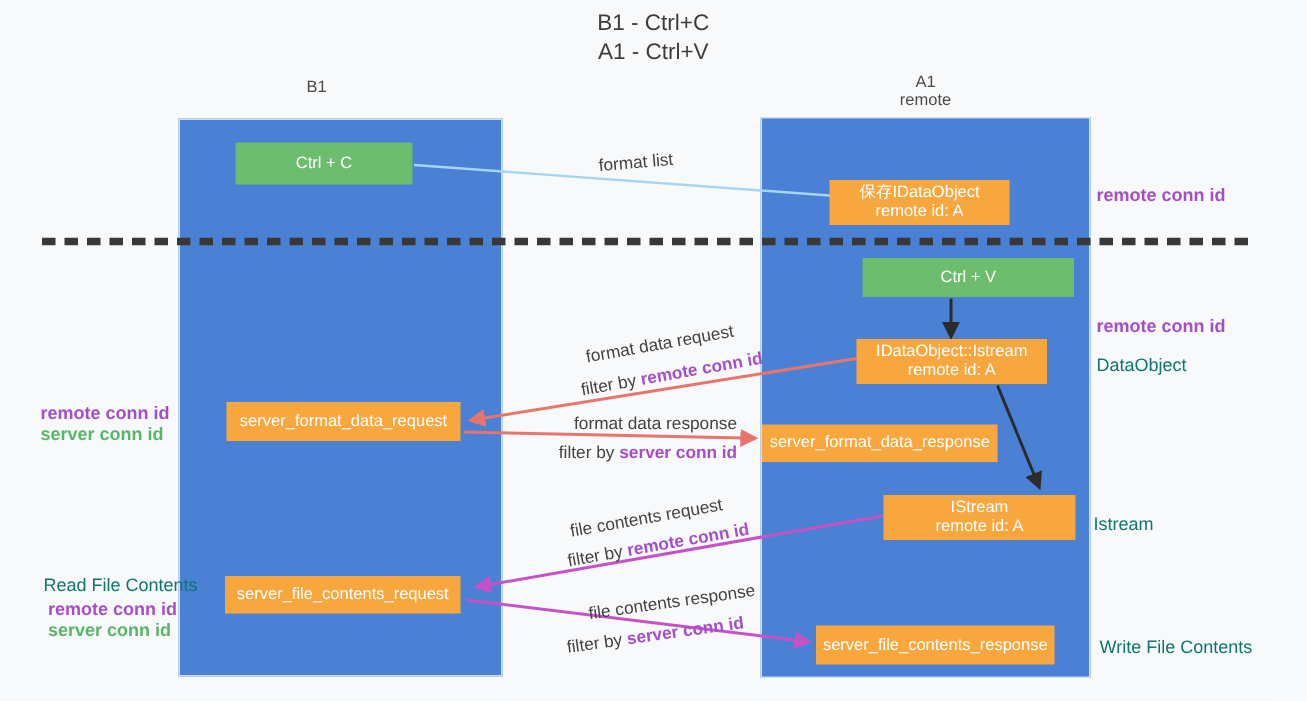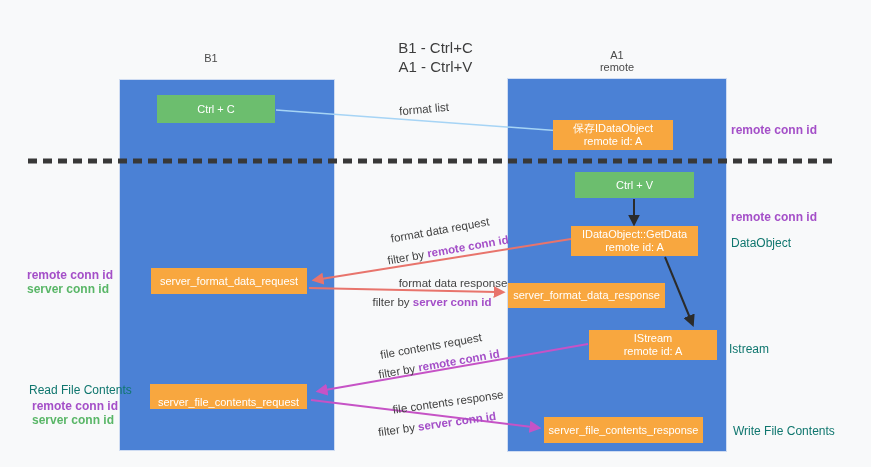--- a/index.html
+++ b/index.html
@@ -11,21 +11,20 @@
     position:relative;
     width:871px;height:467px;
     background:#f8f9fa;
     overflow:hidden;
   }
   .title{
     position:absolute;left:0;top:6px;width:871px;
     text-align:center;
     font-size:15px;line-height:19px;color:#3d3d3d;
     z-index:3;
-    margin-top:32px;
   }
   .col-header{
     position:absolute;
     text-align:center;
     font-size:11px;line-height:12px;color:#4a4a4a;
     z-index:3;
   }
   .lifeline{
     position:absolute;
     background:#4b81d5;
@@ -118,56 +117,56 @@
 
   <div class="box green" style="left:157px;top:95px;width:118px;height:28px;">
     <div>Ctrl + C</div>
   </div>
 
   <div class="box orange" style="left:553px;top:120px;width:120px;height:30px;text-align:center;">
     <div>保存IDataObject</div>
     <div>remote id: A</div>
   </div>
 
-  <div class="box green" style="left:575px;top:172px;width:119px;height:26px;">
+  <div class="box green" style="left:575px;top:172px;width:141px;height:26px;">
     <div>Ctrl + V</div>
   </div>
 
   <div class="box orange" style="left:571px;top:226px;width:127px;height:30px;">
-    <div>IDataObject::GetData</div>
+    <div>IDataObject::Istream</div>
     <div>remote id: A</div>
   </div>
 
   <div class="box orange" style="left:151px;top:268px;width:156px;height:26px;">
     <div>server_format_data_request</div>
   </div>
 
   <div class="box orange" style="left:508px;top:283px;width:157px;height:25px;">
     <div>server_format_data_response</div>
   </div>
 
   <div class="box orange" style="left:589px;top:330px;width:128px;height:30px;">
     <div>IStream</div>
     <div>remote id: A</div>
   </div>
 
-  <div class="box orange" style="left:150px;top:384px;width:157px;height:25px;justify-content:flex-end;">
+  <div class="box orange" style="left:150px;top:384px;width:157px;height:25px;">
     <div>server_file_contents_request</div>
   </div>
 
   <div class="box orange" style="left:544px;top:417px;width:159px;height:26px;">
     <div>server_file_contents_response</div>
   </div>
 
   <div class="flow" style="left:424px;top:109px;transform:translate(-50%,-50%) rotate(-5deg);">format list</div>
 
   <div class="flow" style="left:440px;top:230px;transform:translate(-50%,-50%) rotate(-10deg);">format data request</div>
   <div class="flow" style="left:448px;top:250px;transform:translate(-50%,-50%) rotate(-10deg);"><span>filter by </span><b class="purple">remote conn id</b></div>
 
-  <div class="flow" style="left:437px;top:283px;transform:translate(-50%,-50%);margin-left:16px;">format data response</div>
+  <div class="flow" style="left:437px;top:283px;transform:translate(-50%,-50%);">format data response</div>
   <div class="flow" style="left:432px;top:302px;transform:translate(-50%,-50%);"><span>filter by </span><b class="purple">server conn id</b></div>
 
   <div class="flow" style="left:431px;top:346px;transform:translate(-50%,-50%) rotate(-10deg);">file contents request</div>
   <div class="flow" style="left:439px;top:364px;transform:translate(-50%,-50%) rotate(-10deg);"><span>filter by </span><b class="purple">remote conn id</b></div>
 
   <div class="flow" style="left:448px;top:402px;transform:translate(-50%,-50%) rotate(-8deg);">file contents response</div>
   <div class="flow" style="left:437px;top:424px;transform:translate(-50%,-50%) rotate(-8deg);"><span>filter by </span><b class="purple">server conn id</b></div>
 
   <div class="side purple" style="left:731px;top:123px;font-weight:bold;">remote conn id</div>
   <div class="side purple" style="left:731px;top:210px;font-weight:bold;">remote conn id</div>

